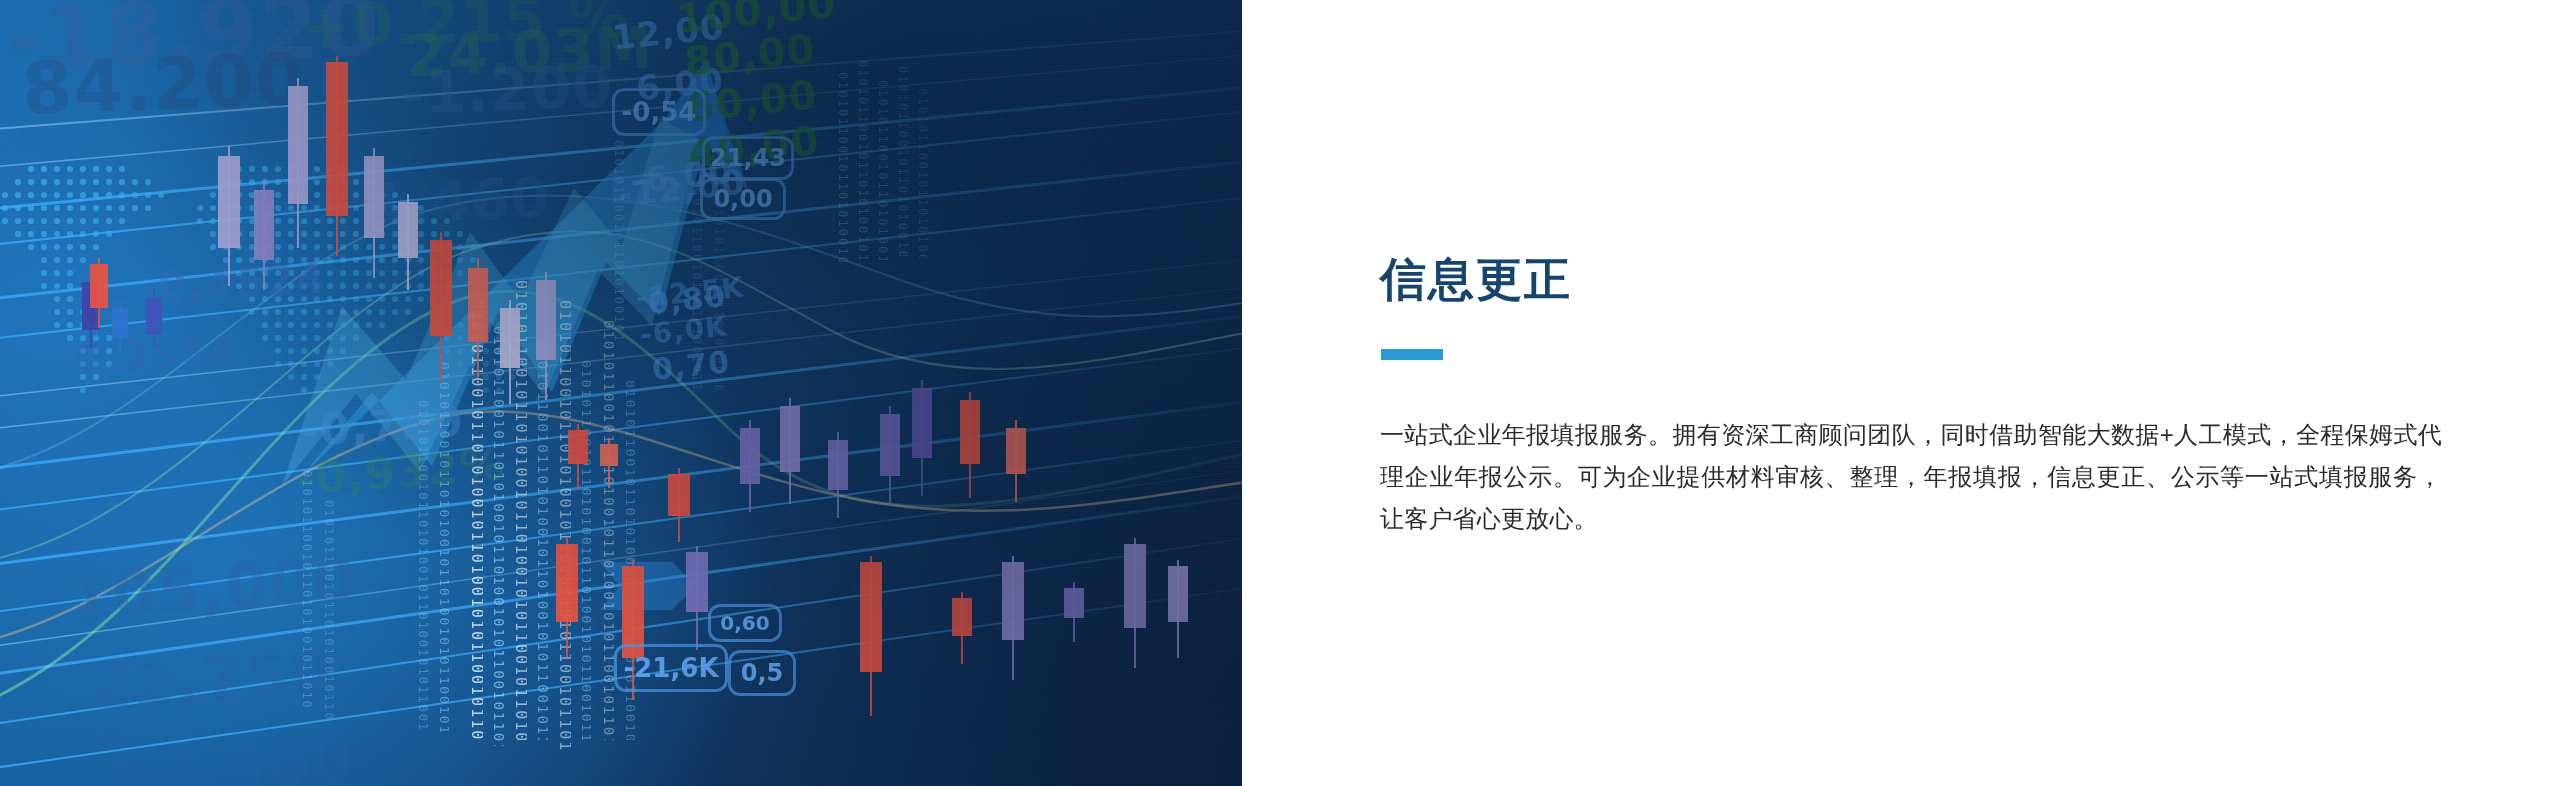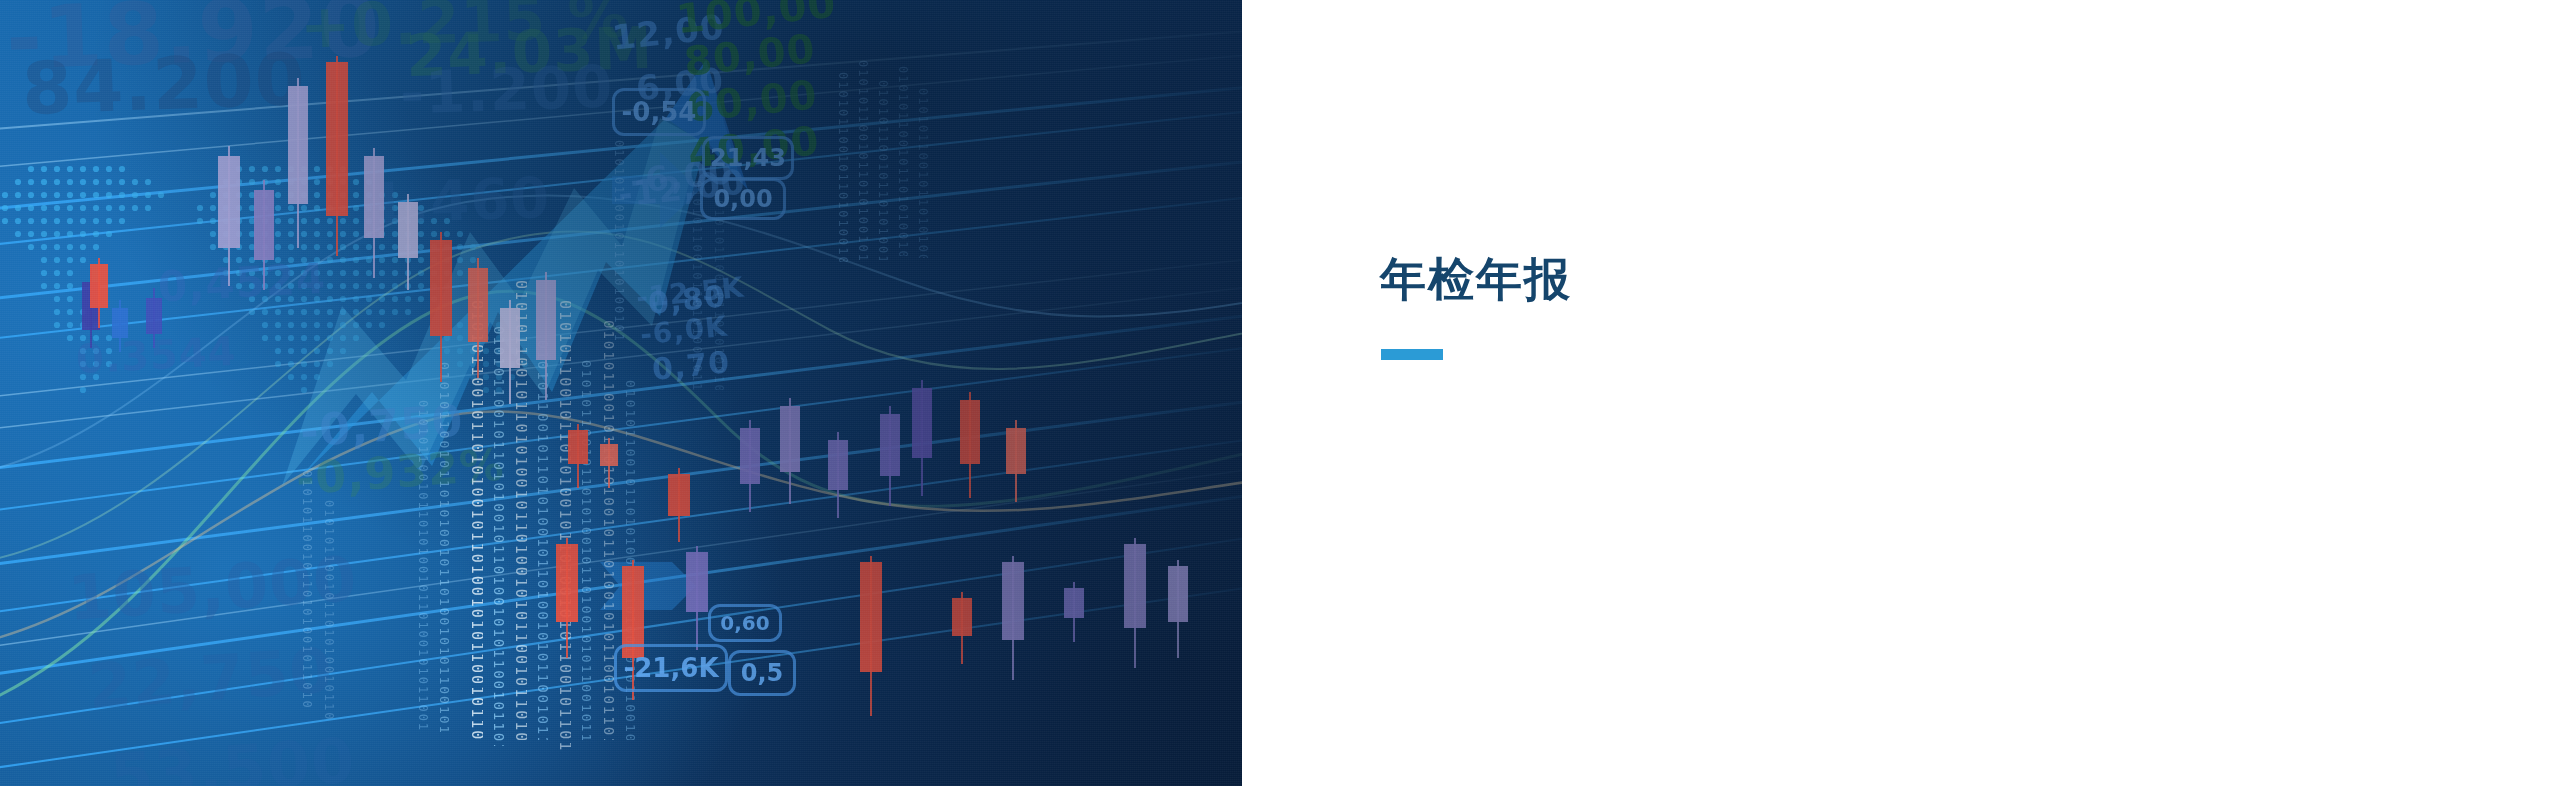--- a/index.html
+++ b/index.html
@@ -806,21 +806,22 @@
         <div class="pill" style="left: 708px; top: 604px; width: 68px; height: 32px; font-size: 20px;">0,60</div>
       </div>
 
     <div class="hero-vignette"></div>
     <div class="hero-noise"></div>
   </div>
 
   <div class="content-panel">
     <div class="content-inner">
 
-      <h1 class="section-title">年检年报</h1>
+      <h1 class="section-title">信息更正</h1>
 
       <div class="title-accent"></div>
 
+      <p class="body-copy">一站式企业年报填报服务。拥有资深工商顾问团队，同时借助智能大数据+人工模式，全程保姆式代理企业年报公示。可为企业提供材料审核、整理，年报填报，信息更正、公示等一站式填报服务，让客户省心更放心。</p>
 
     </div>
   </div>
 
 </div>
 
 </body></html>

